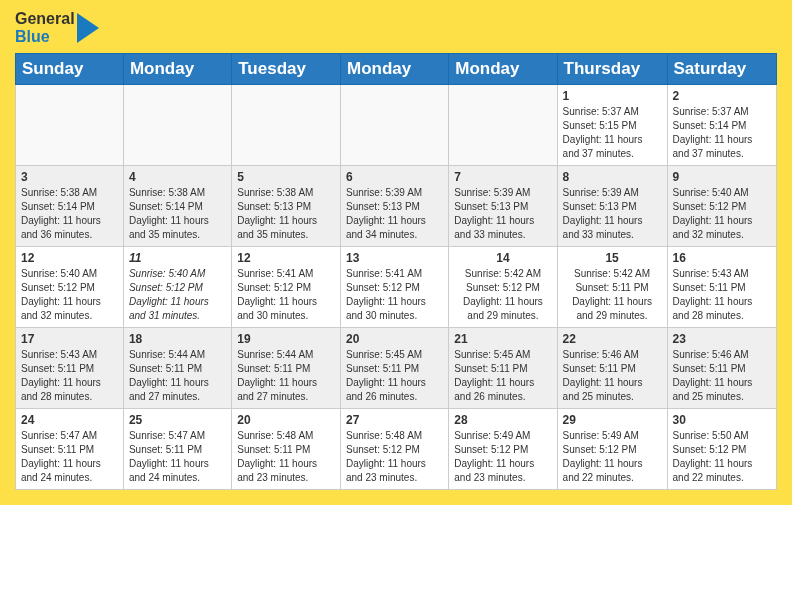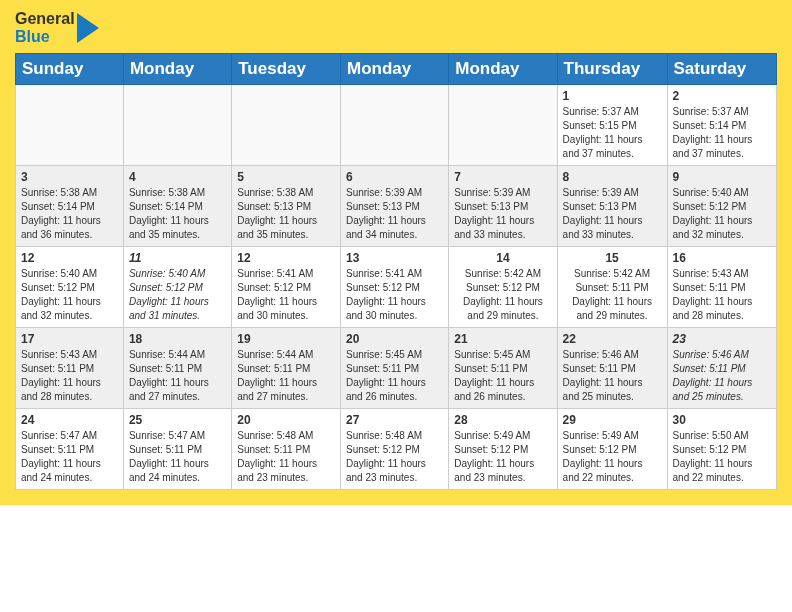--- a/index.html
+++ b/index.html
@@ -260,21 +260,21 @@
             <div class="day-info" style="white-space: pre-line;">Sunrise: 5:45 AM
 Sunset: 5:11 PM
 Daylight: 11 hours and 26 minutes.</div>
           </td>
           <td style="background: rgb(239, 239, 239);">
             <span class="day-num">22</span>
             <div class="day-info" style="white-space: pre-line;">Sunrise: 5:46 AM
 Sunset: 5:11 PM
 Daylight: 11 hours and 25 minutes.</div>
           </td>
-          <td style="background: rgb(239, 239, 239); font-style: italic;">
+          <td style="background: rgb(239, 239, 239);">
             <span class="day-num">23</span>
             <div class="day-info" style="white-space: pre-line;">Sunrise: 5:46 AM
 Sunset: 5:11 PM
 Daylight: 11 hours and 25 minutes.</div>
           </td>
         </tr>
         <tr>
           <td style="background: rgb(255, 255, 255);">
             <span class="day-num">24</span>
             <div class="day-info" style="white-space: pre-line;">Sunrise: 5:47 AM

